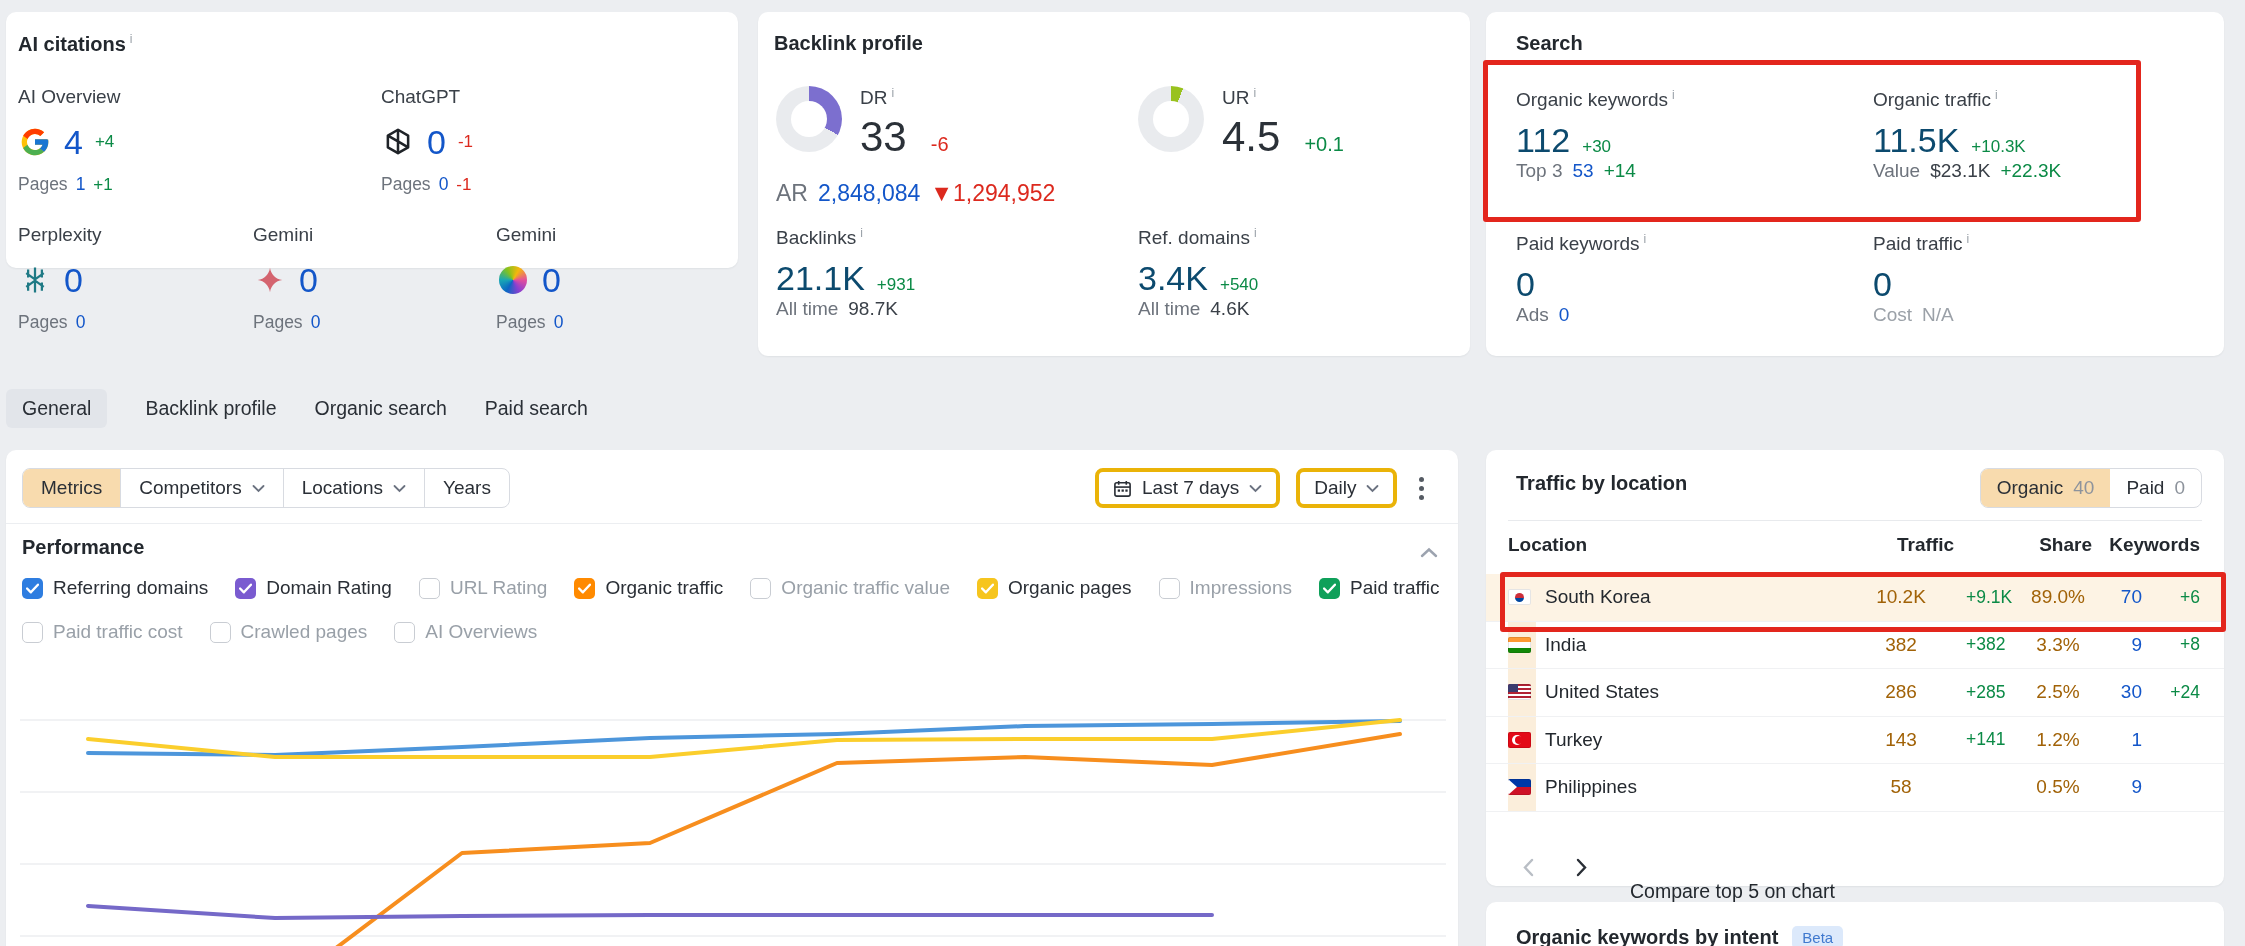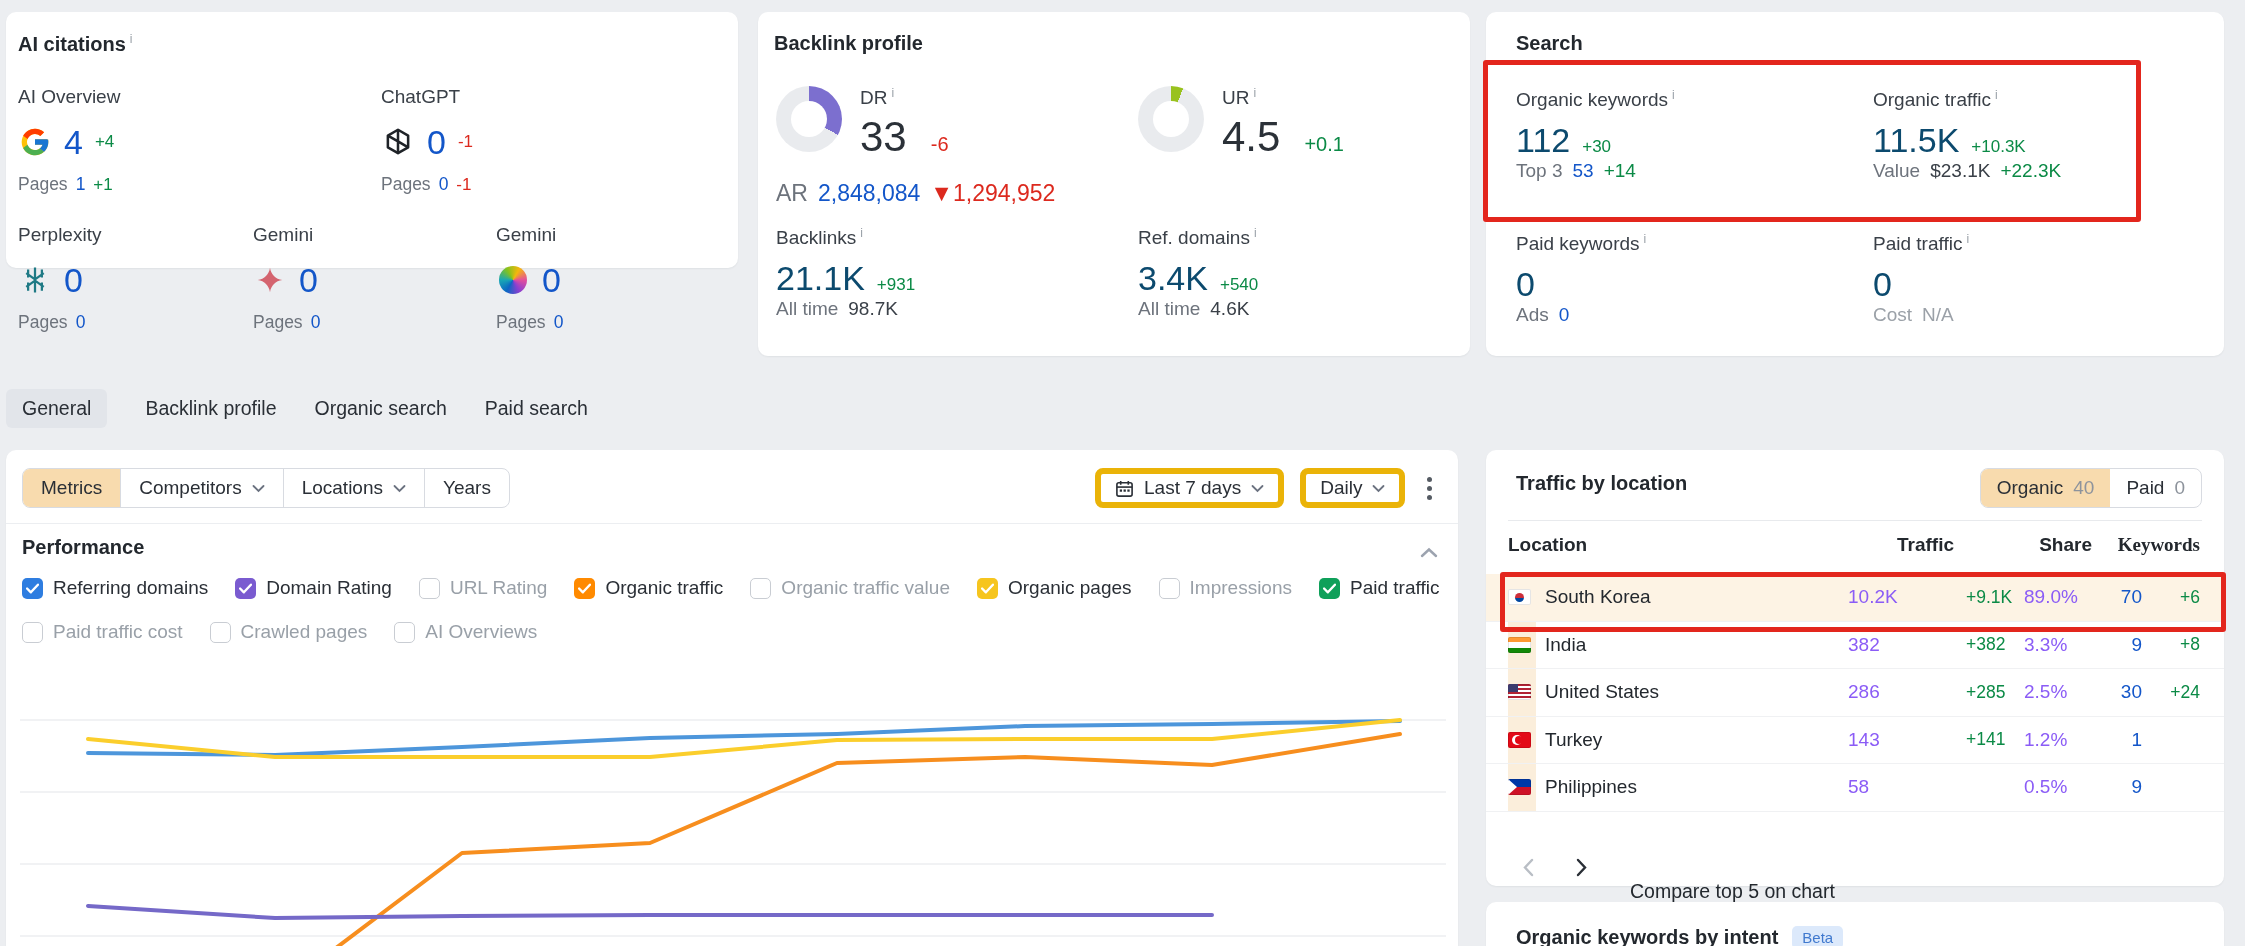--- a/index.html
+++ b/index.html
@@ -54,21 +54,21 @@
   #tabs{position:absolute;left:6px;top:386px;height:44px;display:flex;align-items:center;gap:38px;font-size:19.5px;color:#2A2F36;}
   .tab{cursor:pointer;}
   .tab.active{background:#E2E5EA;border-radius:6px;padding:8px 16px;}
 
   
   .filter-seg{position:absolute;left:16px;top:18px;height:38px;display:flex;border:1px solid #D8DBE1;border-radius:8px;overflow:hidden;font-size:19px;background:#fff;}
   .seg{display:flex;align-items:center;gap:10px;padding:0 18px;border-right:1px solid #D8DBE1;color:#2A2F36;cursor:pointer;}
   .seg:last-child{border-right:none;}
   .seg.active{background:#F8DBAE;}
   .controls{position:absolute;top:18px;left:1089px;display:flex;align-items:center;gap:16px;}
-  .btn{display:flex;align-items:center;gap:10px;height:40px;padding:0 14px;border:6px solid #eab308;border-radius:8px;background:#fff;font-size:19px;color:#2A2F36;font-family:inherit;cursor:pointer;}
+  .btn{display:flex;align-items:center;gap:10px;height:40px;padding:0 14px;border:4px solid #eab308;border-radius:8px;background:#fff;font-size:19px;color:#2A2F36;font-family:inherit;cursor:pointer;}
   .kebab{display:flex;flex-direction:column;gap:4px;padding:6px;cursor:pointer;}
   .kebab i{width:5px;height:5px;border-radius:50%;background:#555B63;}
   .divider{position:absolute;left:0;top:73px;width:100%;border-top:1px solid #ECEEF1;}
   .perf-title{position:absolute;left:16px;top:86px;margin:0;font-size:20px;font-weight:bold;}
   .collapse{position:absolute;left:1414px;top:94px;color:#9CA3AF;cursor:pointer;}
   .metrics-row{position:absolute;left:16px;display:flex;gap:27px;font-size:19px;align-items:center;}
   #mrow1{top:127px;}
   #mrow2{top:171px;justify-content:center;}
   .metric{display:flex;align-items:center;gap:10px;cursor:pointer;}
   .cb{width:21px;height:21px;border-radius:5px;border:1.5px solid #C9CDD3;background:#fff;box-sizing:border-box;display:flex;align-items:center;justify-content:center;}
@@ -80,29 +80,29 @@
   
   .loc-title{position:absolute;left:30px;top:22px;margin:0;font-size:20px;font-weight:bold;}
   .toggle{position:absolute;right:22px;top:18px;display:flex;border:1px solid #D8DBE1;border-radius:8px;overflow:hidden;height:38px;font-size:19px;background:#fff;}
   .tseg{display:flex;gap:10px;align-items:center;padding:0 16px;cursor:pointer;color:#2A2F36;}
   .tseg.active{background:#F8DBAE;}
   .tcount{color:#8D939C;}
   .loc-div{position:absolute;left:22px;right:22px;top:70px;border-top:1px solid #E8EAED;}
   .loc-grid{display:grid;grid-template-columns:340px 106px 70px 68px 50px 58px;align-items:center;padding:0 24px 0 22px;}
   .loc-head{position:absolute;left:0;top:84px;width:738px;box-sizing:border-box;font-size:19px;font-weight:bold;}
   .h-right{text-align:right;}
-  .h-kw{grid-column:5/7;text-align:right;font-family:Liberation Serif, serif;}
+  .h-kw{grid-column:5/7;text-align:right;}
   #loc-rows{position:absolute;left:0;top:124px;width:738px;}
   .loc-row{position:relative;height:47.5px;box-sizing:border-box;border-bottom:1px solid #F0F1F3;font-size:19px;width:738px;cursor:pointer;}
   .loc-row::before{content:"";position:absolute;left:22px;top:0;bottom:0;width:28px;background:#FBEEDB;}
   .loc-row.hl{background:#FDF3E4;}
   .loc-row.hl::before{background:transparent;}
   .loc-row .loc-grid{height:100%;}
   .lname{display:flex;align-items:center;gap:14px;position:relative;}
-  .tnum,.share{text-align:left;color:#8b5cf6;}
+  .tnum,.share{text-align:center;color:#a16207;}
   .tchg{padding-left:12px;color:#0B8A46;font-size:17.5px;}
   .kw{text-align:right;color:#1356C9;}
   .kwchg{text-align:right;color:#0B8A46;font-size:17.5px;}
   .loc-pager{position:absolute;left:36px;top:382px;display:flex;align-items:center;gap:42px;font-size:19.5px;}
   .pg{cursor:pointer;display:flex;align-items:center;}
   .pg.prev{color:#B9BEC5;}
   .pg.next{color:#2A2F36;}
   .compare{color:#23282E;cursor:pointer;margin-top:48px;}
 
   

